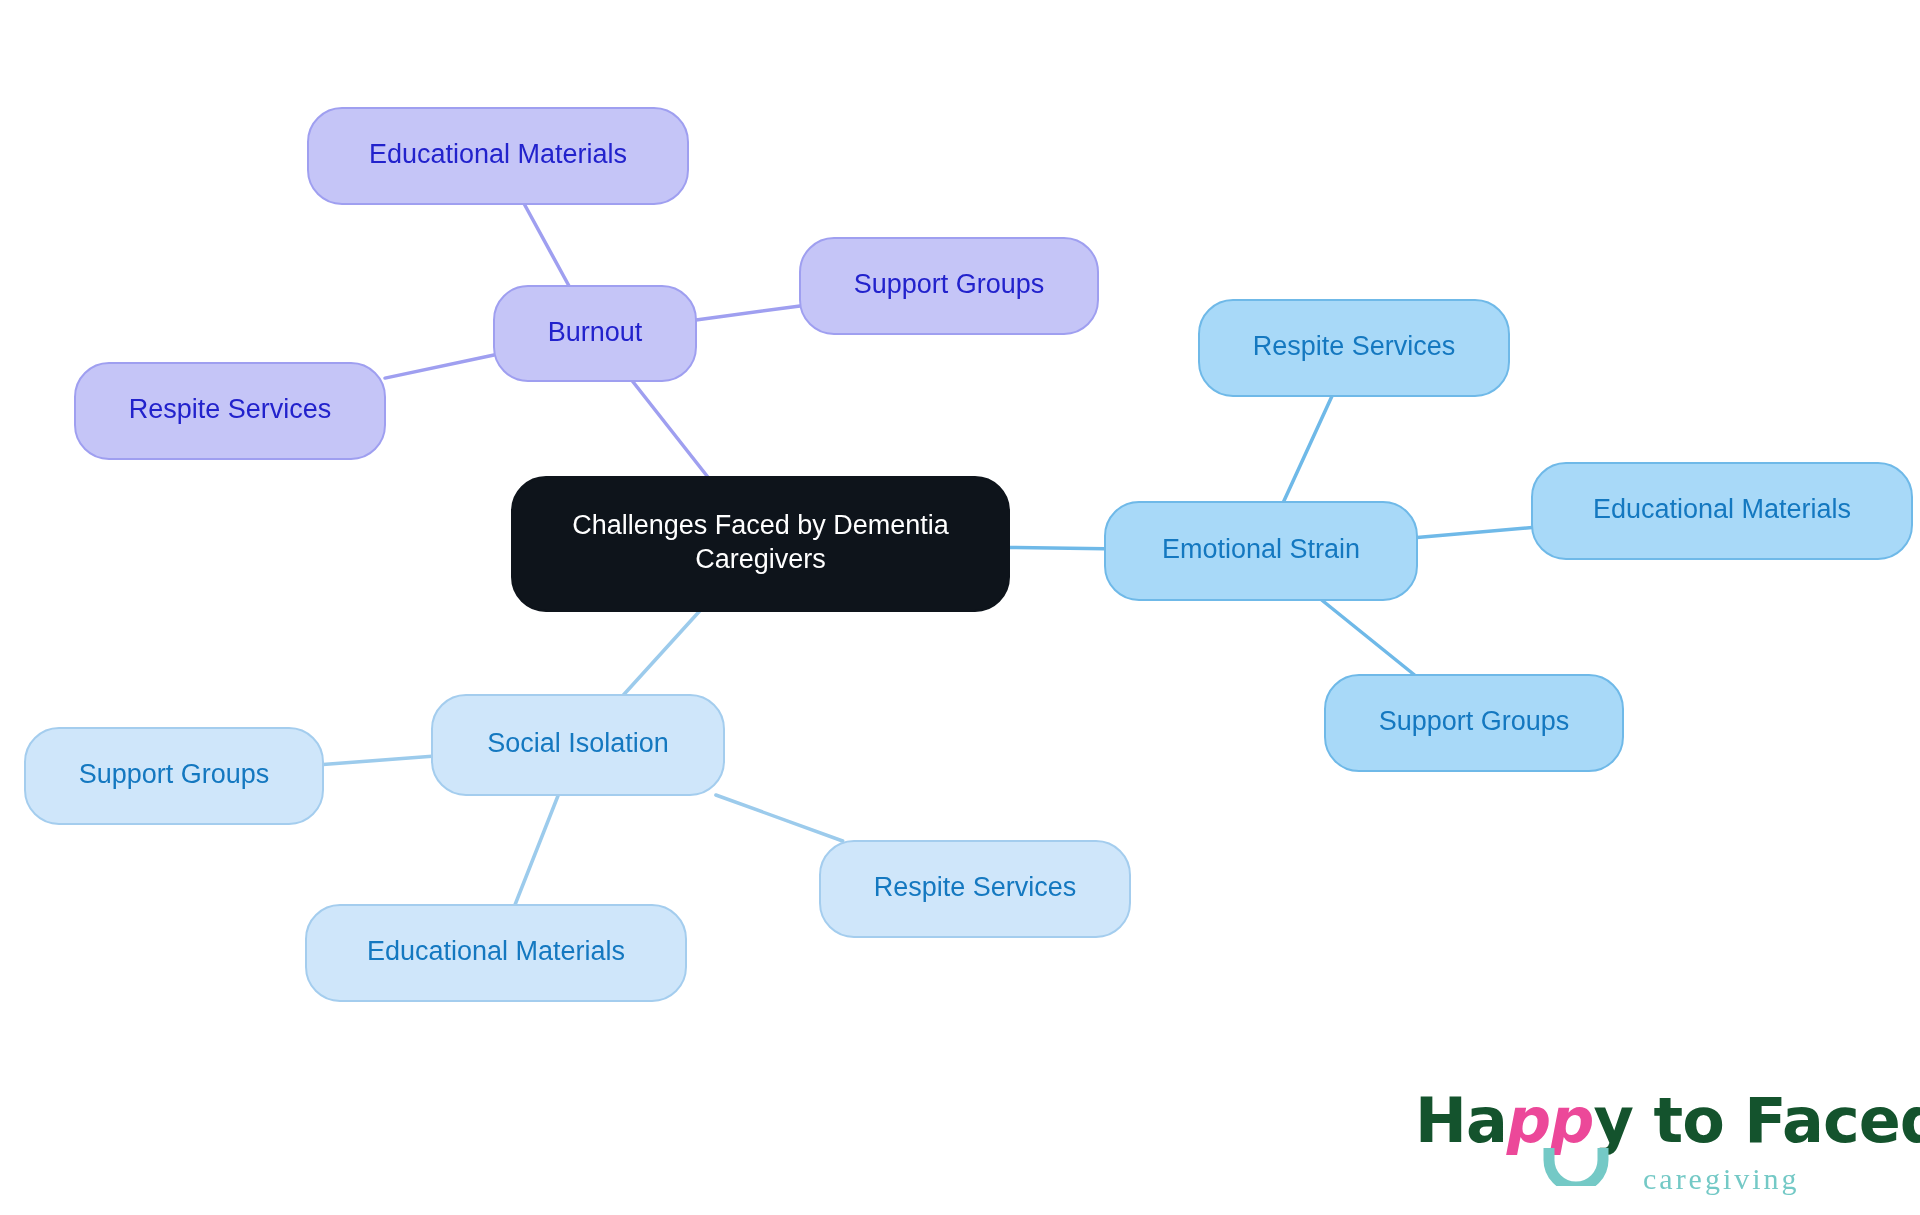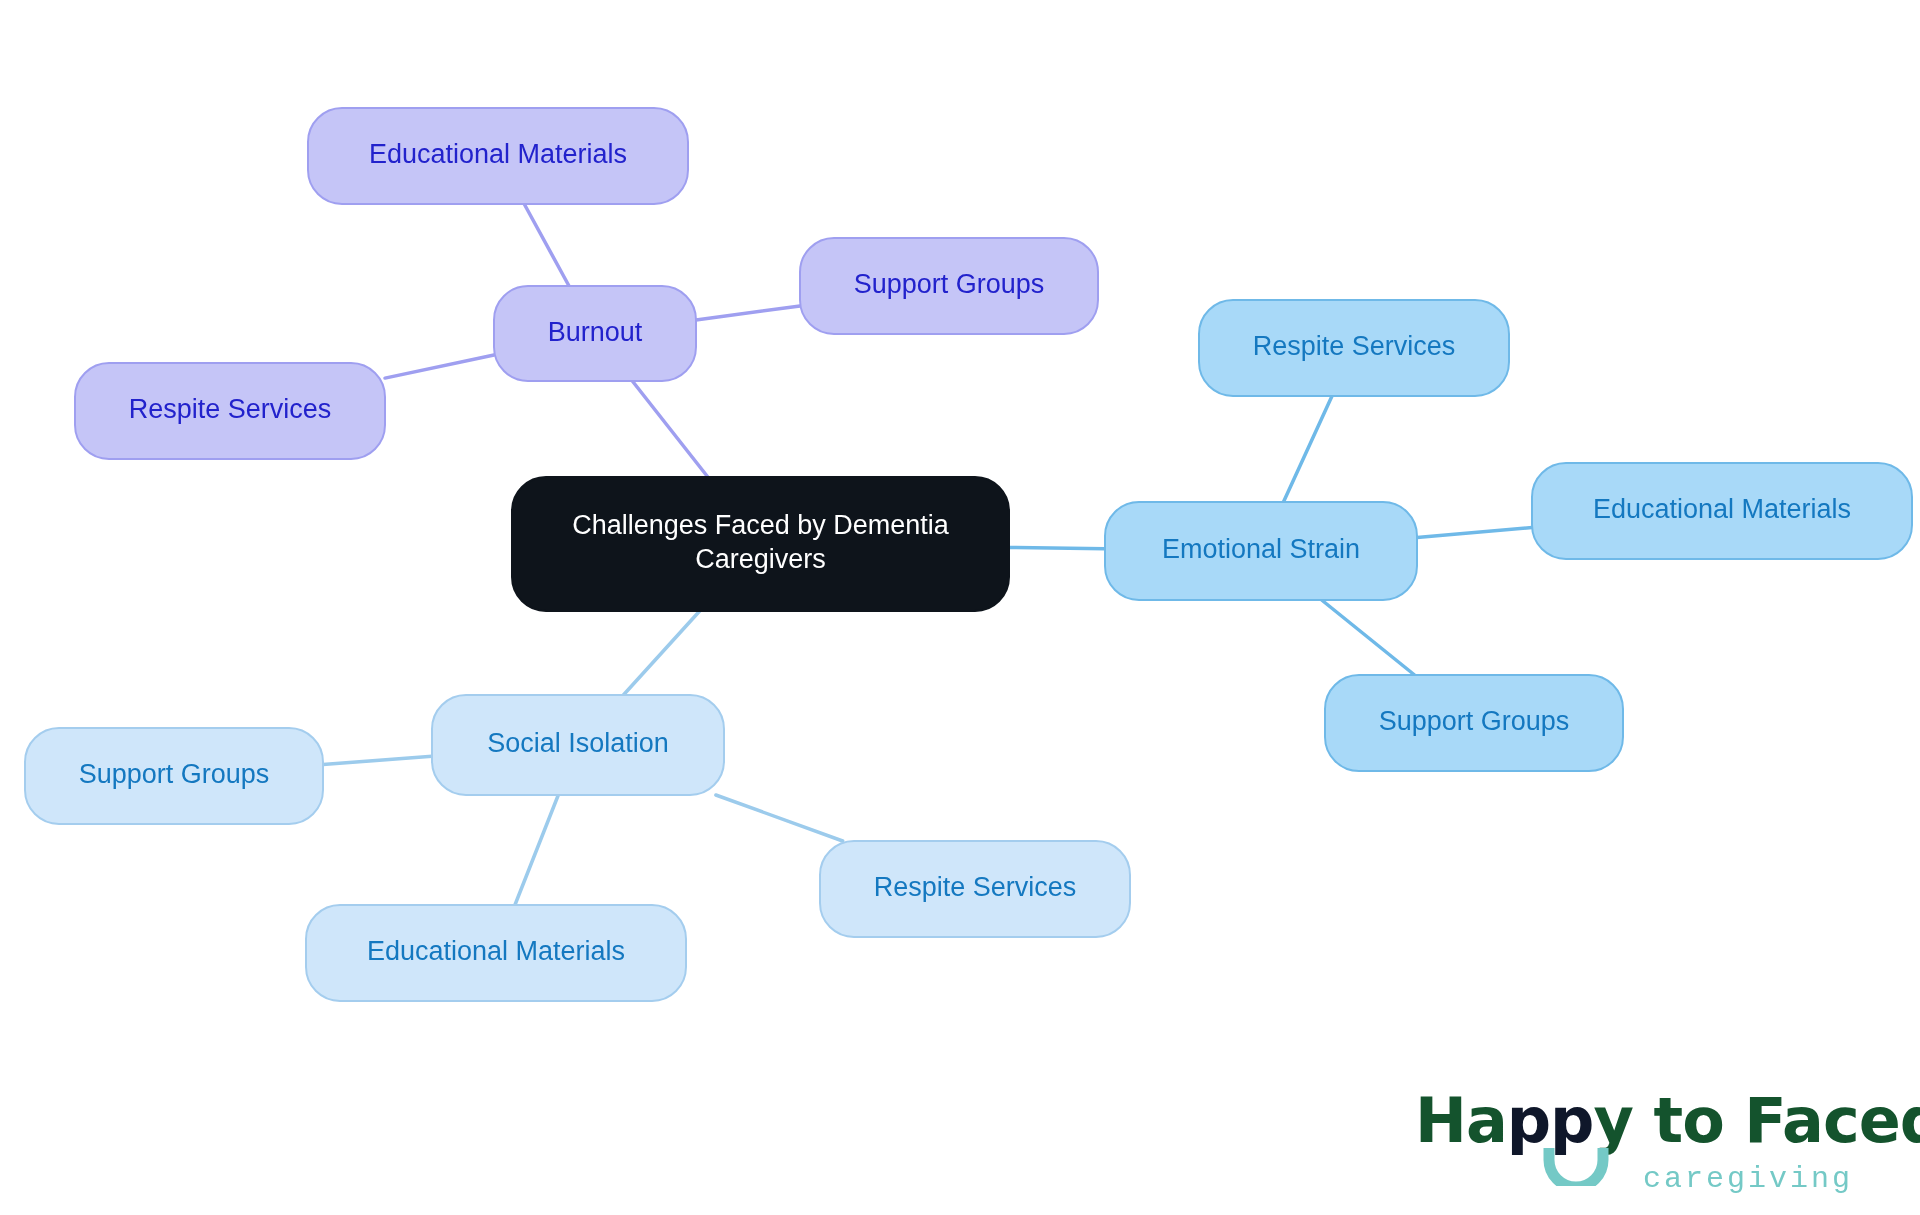--- a/index.html
+++ b/index.html
@@ -50,33 +50,33 @@
     left: 0;
     top: 0;
     font-family: "DejaVu Sans", sans-serif;
     font-weight: bold;
     font-size: 62px;
     letter-spacing: -1px;
     line-height: 1;
     white-space: nowrap;
   }
   .logo-coral { color: #14532d; }
-  .logo-teal  { color: #0f172a; }
+  .logo-teal  { color: #ec4899; font-style: italic; }
   #logo-smile {
     position: absolute;
     left: 128px;
     top: 56px;
     width: 66px;
     height: 40px;
   }
   #logo-subtitle {
     position: absolute;
     left: 228px;
     top: 72px;
-    font-family: Liberation Mono, monospace;
+    font-family: Liberation Serif, serif;
     font-size: 30px;
     letter-spacing: 3px;
     color: #74c9c6;
     white-space: nowrap;
   }
 </style>
 </head>
 <body>
 
 <svg id="mindmap-canvas" viewBox="0 0 1920 1215" xmlns="http://www.w3.org/2000/svg">

